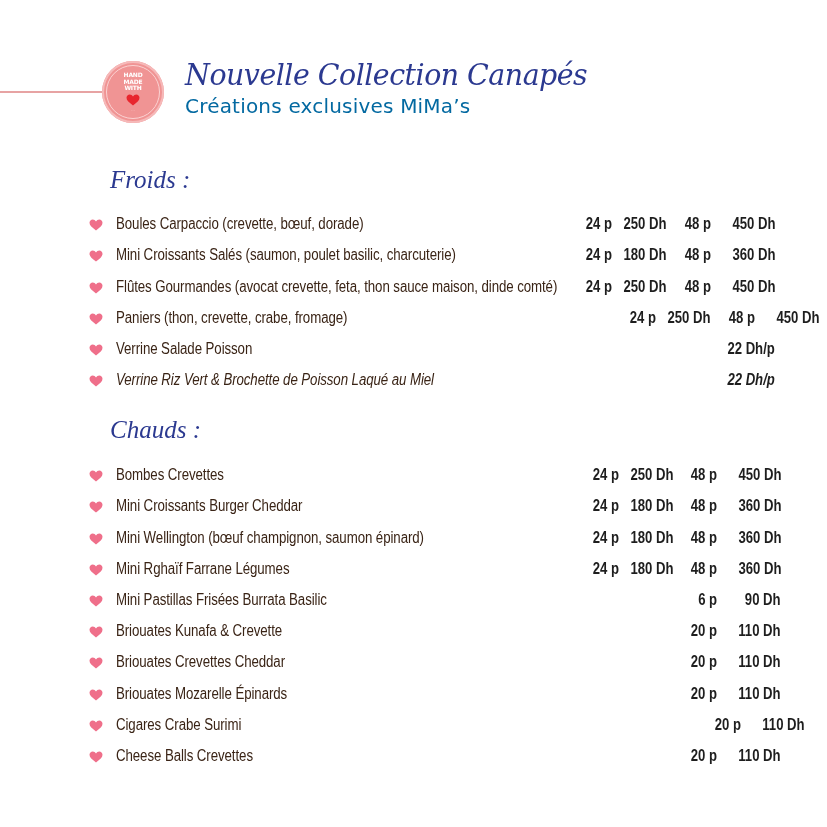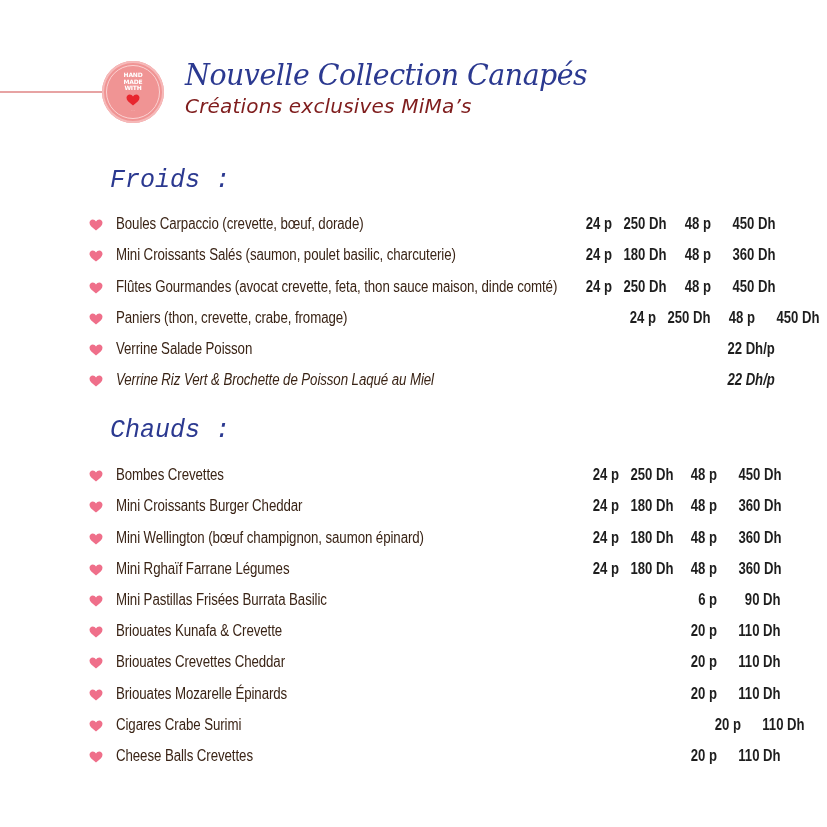--- a/index.html
+++ b/index.html
@@ -4,22 +4,22 @@
 <style>
   html, body { margin: 0; padding: 0; background: #ffffff; }
   body { width: 827px; height: 827px; position: relative; overflow: hidden; font-family: "Liberation Sans", sans-serif; }
   .rule-line { position: absolute; left: 0; top: 91px; width: 106px; height: 2px; background: #e7a3a3; }
   .badge { position: absolute; left: 102px; top: 61px; width: 62px; height: 62px; border-radius: 50%; background: #f09494; box-shadow: 0 0 0 2px #f6b9b9 inset; }
   .badge-inner { position: absolute; left: 4px; top: 4px; right: 4px; bottom: 4px; border-radius: 50%; border: 1px solid #fbd2d2; }
   .badge-text { position: absolute; left: 0; right: 0; top: 11px; text-align: center; color: #fff; font-family: "DejaVu Sans", sans-serif; font-weight: bold; font-size: 6px; line-height: 6.5px; letter-spacing: -0.2px; white-space: pre-line; }
   .badge-heart { position: absolute; left: 24px; top: 33px; width: 14px; height: 12px; }
   .badge-small { position: absolute; left: 0; right: 0; top: 48px; text-align: center; color: #fbd0d0; font-size: 3px; }
   .title-script { position: absolute; left: 185px; top: 58px; font-family: "DejaVu Serif", serif; font-style: italic; font-size: 29px; color: #2b3990; letter-spacing: -0.5px; white-space: nowrap; transform: scaleX(0.98); transform-origin: left; }
-  .subtitle { position: absolute; left: 185px; top: 94px; font-family: "DejaVu Sans", sans-serif; font-size: 20px; color: #7f1d1d; letter-spacing: 0.2px; white-space: nowrap; font-style: italic; }
-  .section-title { position: absolute; left: 110px; font-family: Liberation Mono, monospace; font-style: italic; font-size: 25px; color: #2b3990; white-space: nowrap; }
+  .subtitle { position: absolute; left: 185px; top: 94px; font-family: "DejaVu Sans", sans-serif; font-size: 20px; color: #0369a1; letter-spacing: 0.2px; white-space: nowrap; }
+  .section-title { position: absolute; left: 110px; font-family: Liberation Serif, serif; font-style: italic; font-size: 25px; color: #2b3990; white-space: nowrap; }
   .row { position: absolute; left: 0; width: 827px; height: 24px; margin-left: 8px; }
   .heart { position: absolute; left: 81px; top: 6px; width: 14px; height: 12px; }
   .item-name { position: absolute; left: 108px; top: 2px; font-family: "Liberation Sans", sans-serif; font-size: 16px; color: #3a2416; white-space: nowrap; transform: scaleX(0.83); transform-origin: left; letter-spacing: -0.1px; }
   .price { position: absolute; top: 2px; font-family: "Liberation Sans", sans-serif; font-weight: bold; font-size: 16px; color: #1e1e1e; white-space: nowrap; text-align: right; transform: scaleX(0.82); transform-origin: right; }
   .froids .c1 { right: 223px; } .froids .c2 { right: 169px; } .froids .c3 { right: 124px; } .froids .c4 { right: 60px; }
   .chauds .c1 { right: 216px; } .chauds .c2 { right: 162px; } .chauds .c3 { right: 118px; } .chauds .c4 { right: 54px; }
   .froids .cp { right: 60px; }
 </style>
 </head>
 <body>

